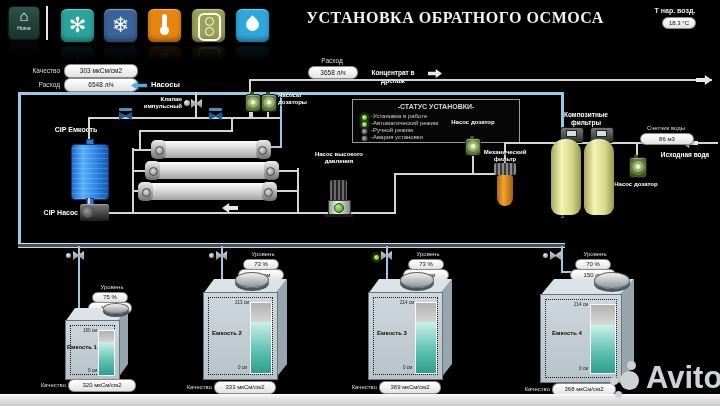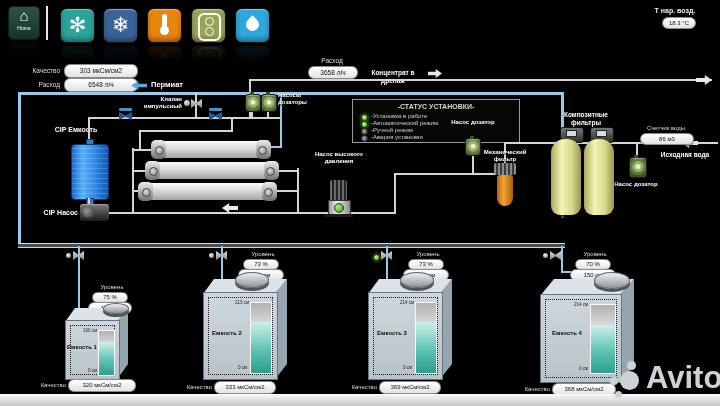--- a/index.html
+++ b/index.html
@@ -141,29 +141,30 @@
   <div class="tb-btn" style="left: 191px; background: rgb(154, 162, 85);">
     <div class="outlet-face">
       <div class="sock s1"></div>
       <div class="sock s2"></div>
     </div>
   </div>
   <div class="tb-btn" style="left: 235px; background: rgb(46, 167, 220);">
     <div class="dropshape"></div>
   </div>
 
+  <div class="app-title">УСТАНОВКА ОБРАТНОГО ОСМОСА</div>
   <div class="temp-lbl">Т нар. возд.</div>
   <div class="vbox" style="left:662px;top:17px;width:32px;height:10px;line-height:10px;font-size:6px">18.3 °C</div>
 
   <div class="lbl lbl-plain" style="left:20px;top:67px;width:40px;text-align:right">Качество</div>
   <div class="vbox" style="left:64px;top:64px;width:72px;height:12px;line-height:12px">303 мкСм/см2</div>
   <div class="lbl lbl-plain" style="left:20px;top:81px;width:40px;text-align:right">Расход</div>
   <div class="vbox" style="left:64px;top:78px;width:72px;height:12px;line-height:12px">6548 л/ч</div>
   <div class="arr-l arr-blue" style="left:131px;top:81px;width:16px;height:9px"></div>
-  <div class="lbl" style="left:151px;top:80px;width:50px;text-align:left;font-size:7.5px">Пермиат</div>
+  <div class="lbl" style="left:151px;top:80px;width:50px;text-align:left;font-size:7.5px">Насосы</div>
 
   <div class="lbl lbl-plain" style="left:312px;top:57px;width:40px">Расход</div>
   <div class="vbox" style="left:308px;top:66px;width:48px;height:11px;line-height:11px">3658 л/ч</div>
   <div class="lbl" style="left:360px;top:69px;width:66px">Концентрат в дренаж</div>
   <div class="arr-r" style="left:428px;top:69px;width:14px;height:9px"></div>
   <div class="ph" style="left:250px;top:79px;width:462px"></div>
   <div class="arr-r" style="left:696px;top:75px;width:16px;height:10px"></div>
   <div class="pv" style="left:249px;top:79px;height:40px"></div>
 
   <div class="bph" style="left:18px;top:92px;width:546px"></div>

